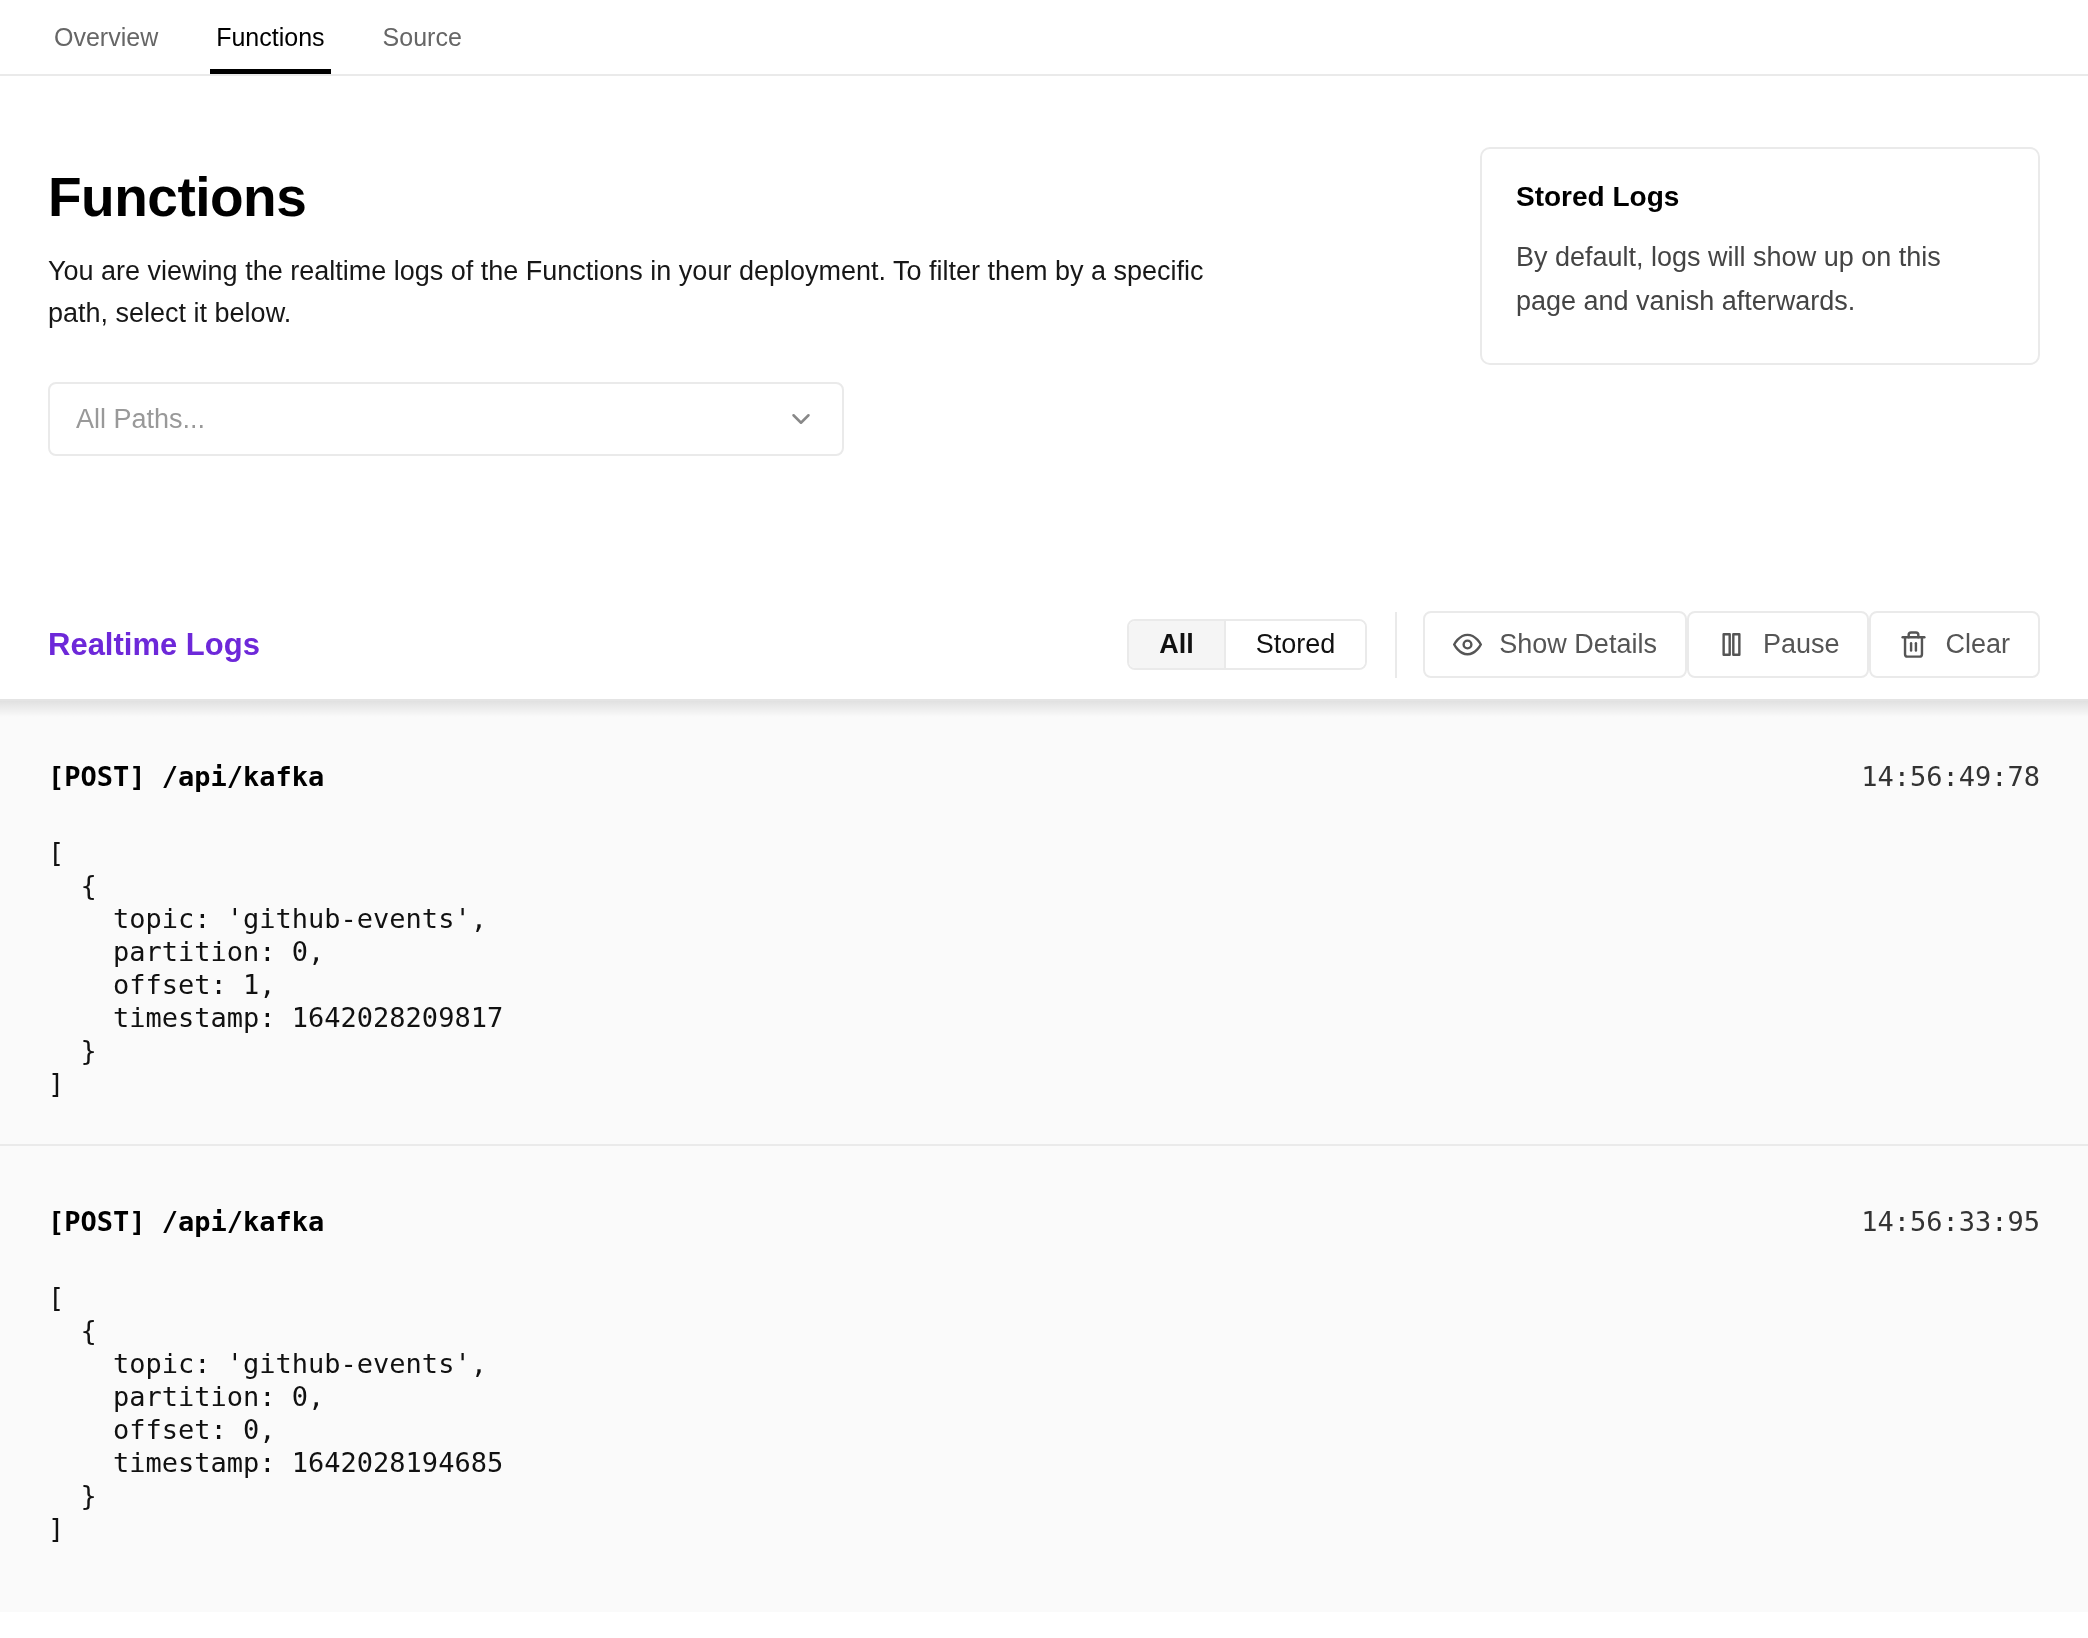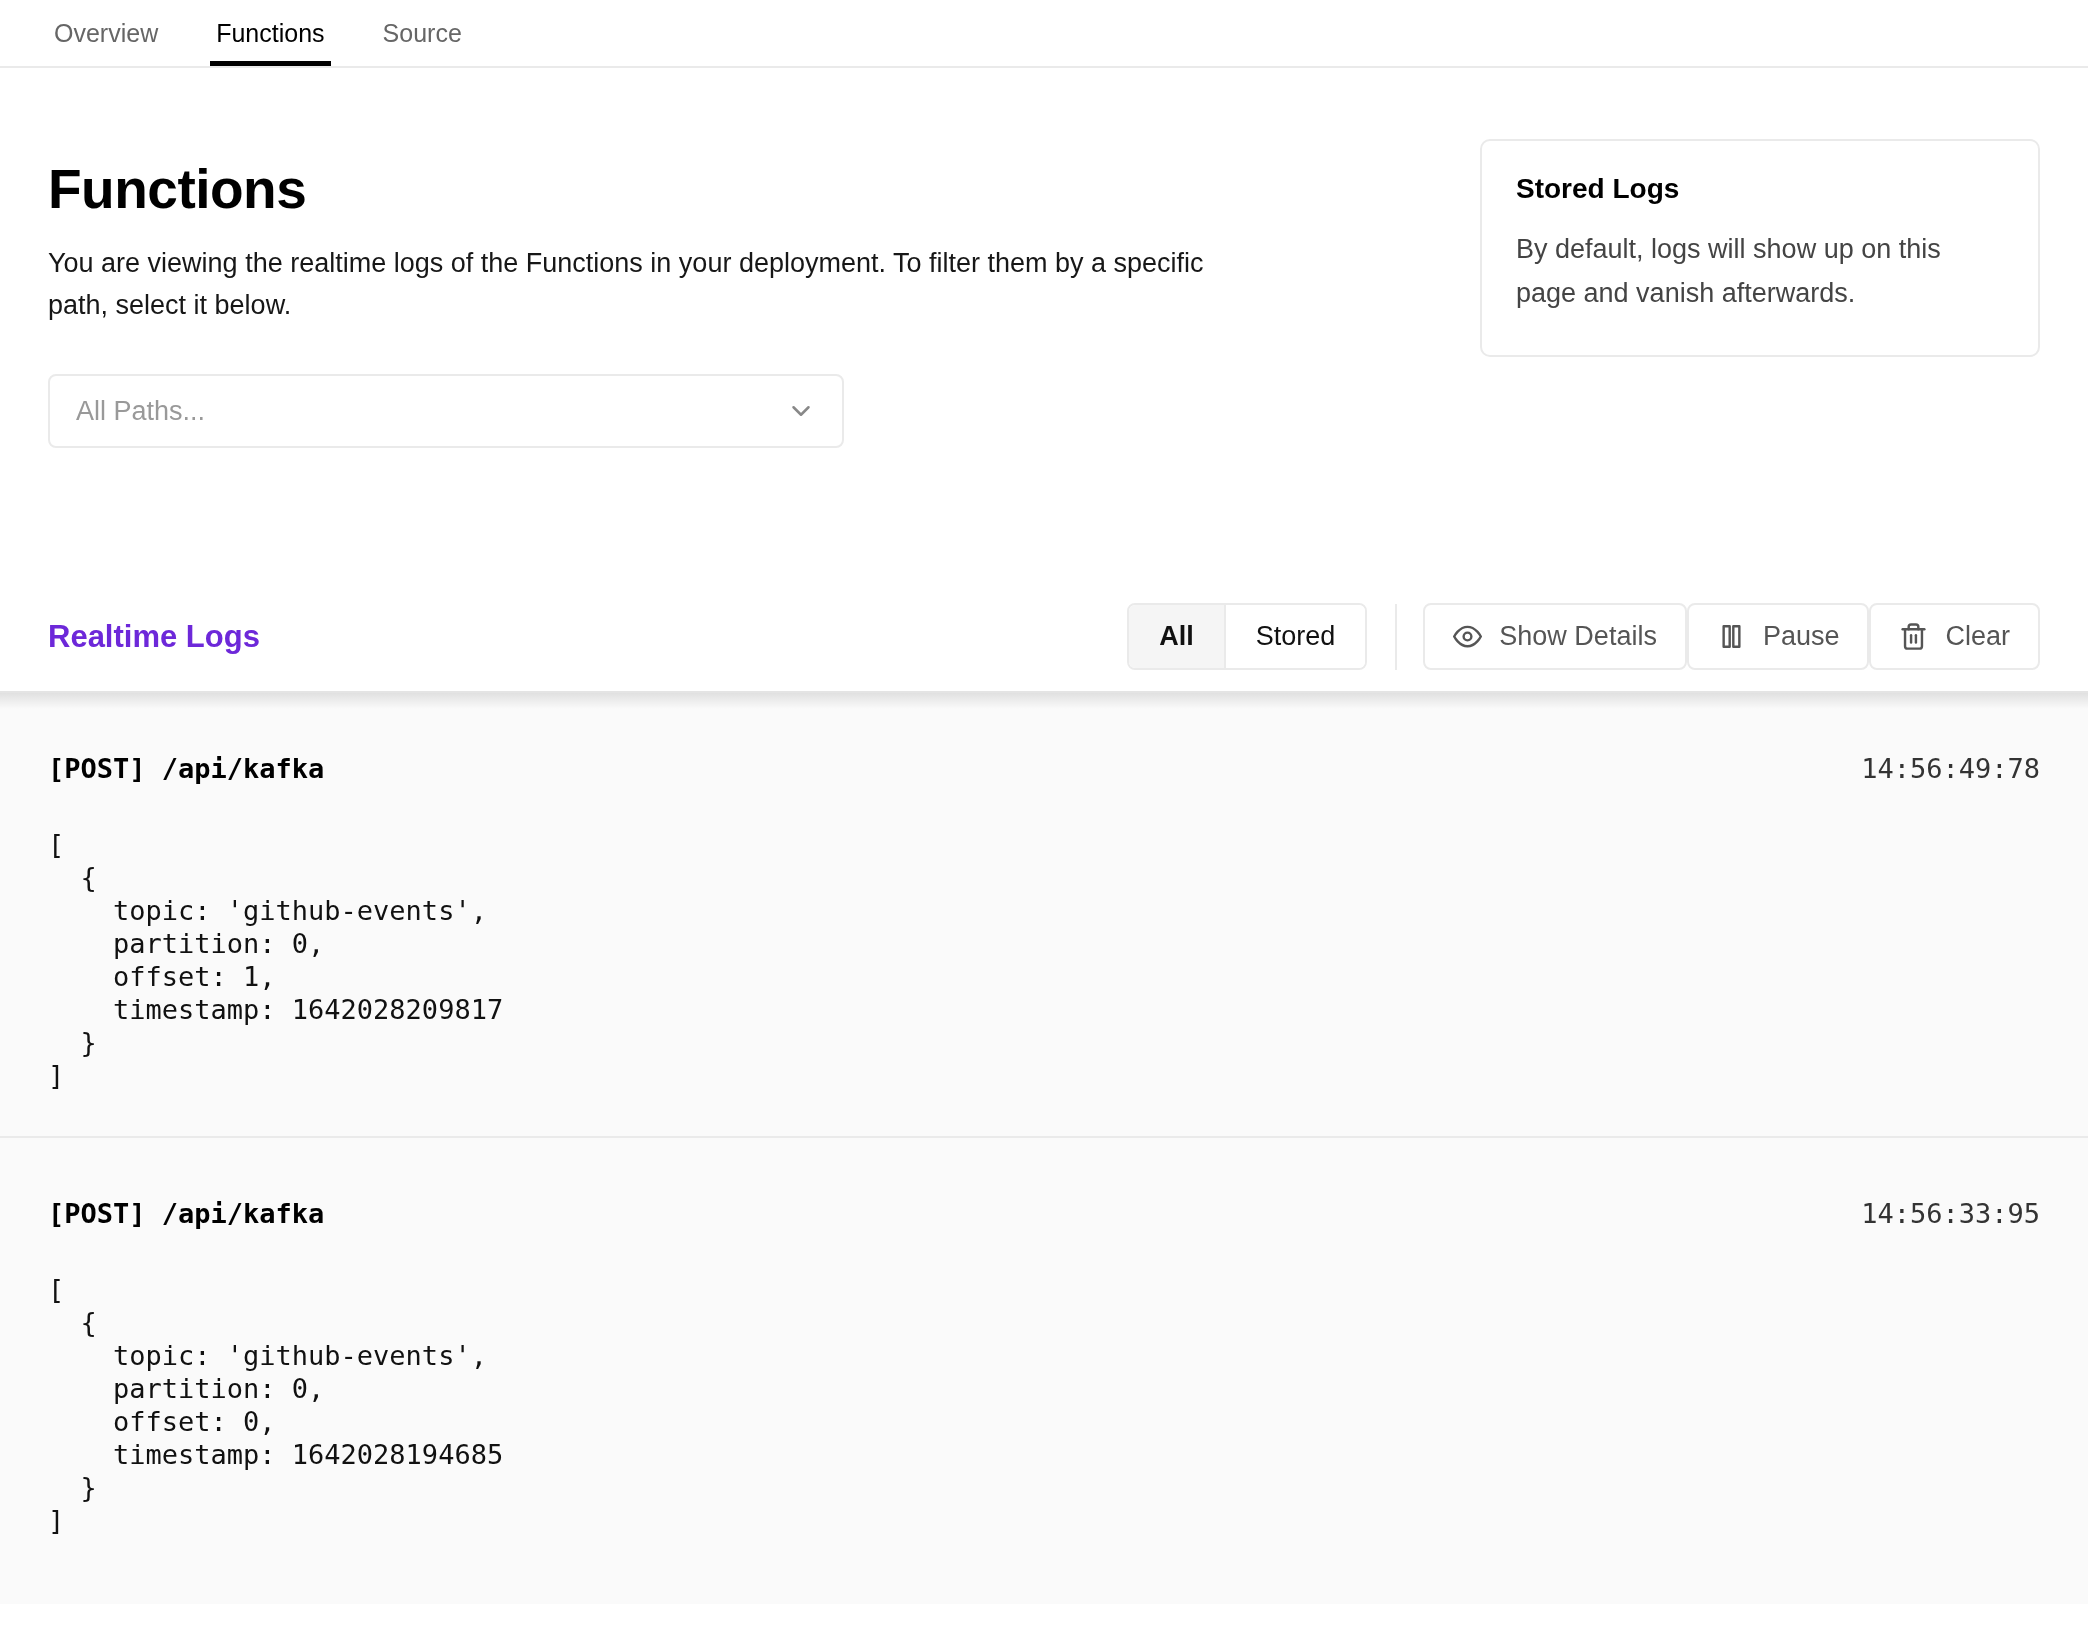--- a/index.html
+++ b/index.html
@@ -6,21 +6,21 @@
   html, body {
     width: 2088px; height: 1638px;
     background: #ffffff;
     font-family: "Liberation Sans", sans-serif;
     color: #171717;
     overflow: hidden;
   }
 
   
   .tabbar {
-    height: 68px;
+    height: 76px;
     display: flex;
     align-items: stretch;
     padding-left: 48px;
     border-bottom: 2px solid #eaeaea;
     background: #fff;
   }
   .tab {
     display: flex;
     align-items: center;
     font-size: 25px;
@@ -108,21 +108,21 @@
     justify-content: space-between;
     padding: 155px 48px 21px 48px;
   }
   h2.rt-title { font-size: 31px; font-weight: 700; color: #6d28d9; }
   .controls { display: flex; align-items: center; }
   .segmented {
     display: flex;
     border: 2px solid #eaeaea;
     border-radius: 8px;
     overflow: hidden;
-    height: 67px;
+    height: 51px;
     background: #fff;
   }
   .seg {
     display: flex;
     align-items: center;
     padding: 0 30px;
     font-size: 27px;
     color: #111;
     cursor: pointer;
     background: #fff;

